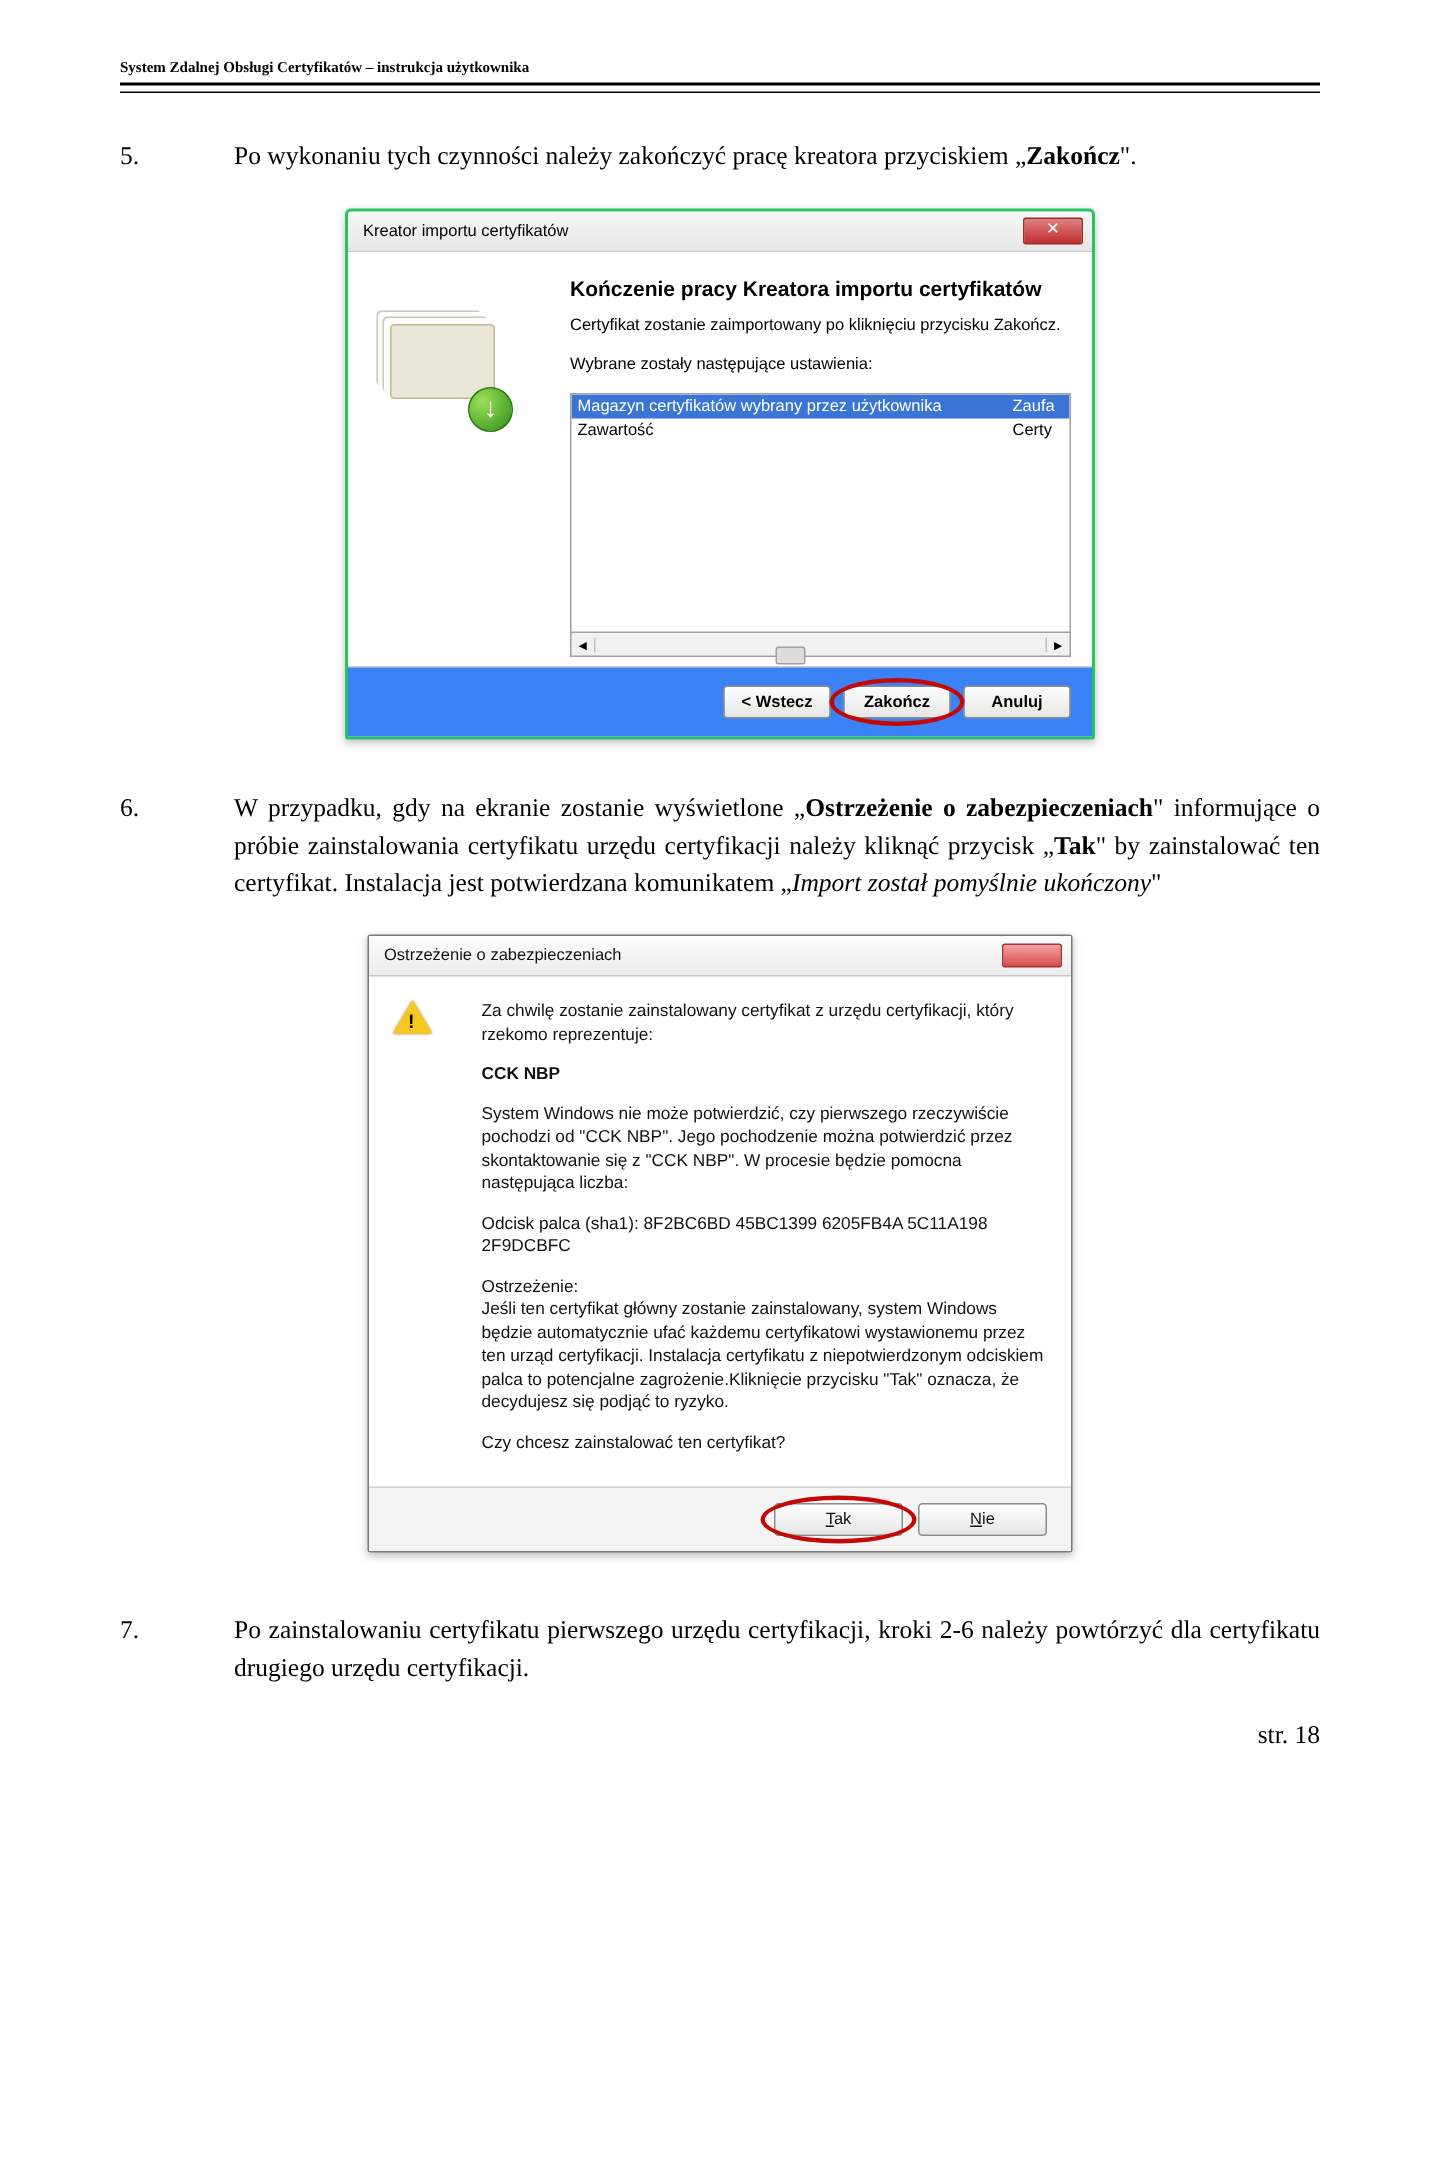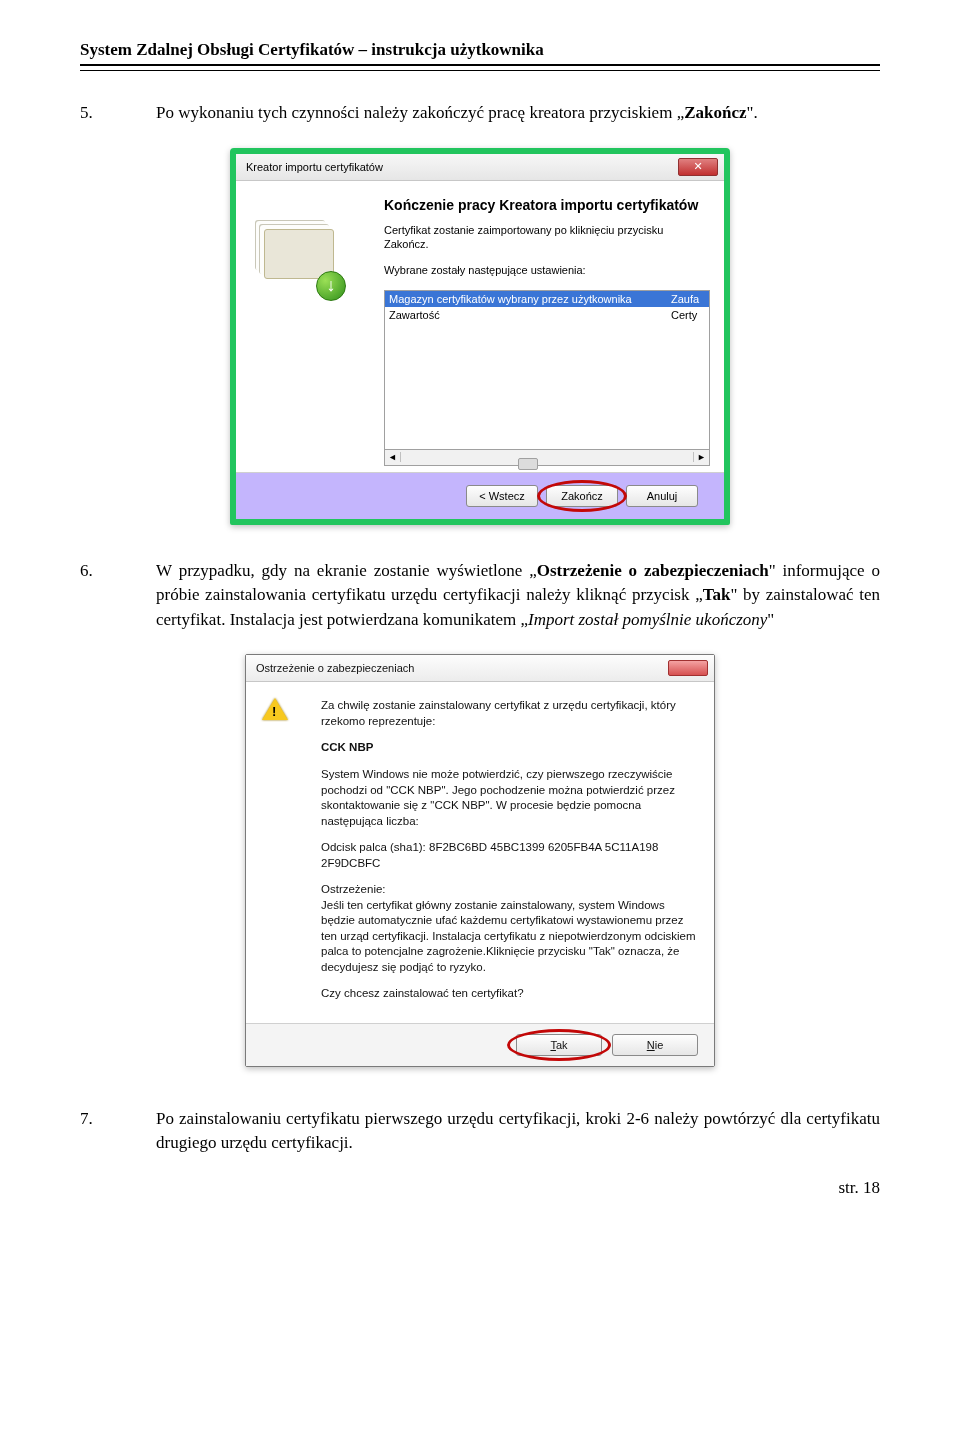--- a/index.html
+++ b/index.html
@@ -9,21 +9,21 @@
     font-family: Georgia, 'Times New Roman', serif;
     background: #fff;
     color: #000;
     width: 960px;
   }
   .page {
     padding: 40px 80px 30px 80px;
   }
   .doc-header {
     font-family: "Palatino Linotype", Georgia, serif;
-    font-size: 17px;
+    font-size: 10px;
     font-weight: bold;
     margin-bottom: 4px;
   }
   .header-rule {
     border: none;
     border-top: 2px solid #000;
     margin: 0 0 4px 0;
   }
   .header-rule2 {
     border: none;
@@ -41,21 +41,21 @@
   .para .num { width: 34px; flex: 0 0 34px; }
   .para .txt { flex: 1; margin-left: 42px; }
   .bold { font-weight: bold; }
   .italic { font-style: italic; }
 
   
   .win-dialog {
     margin: 0 auto 34px auto;
     width: 500px;
     background: #f4f4f4;
-    border: 6px solid #22c55e;
+    border: 2px solid #22c55e;
     border-radius: 4px 4px 2px 2px;
     box-shadow: 0 2px 6px rgba(0,0,0,0.25);
     font-family: "Segoe UI", Tahoma, sans-serif;
     color: #000;
   }
   .titlebar {
     background: linear-gradient(#f7f7f7,#e6e6e6);
     border-bottom: 1px solid #c7c7c7;
     padding: 4px 6px 4px 10px;
     font-size: 11px;
@@ -116,24 +116,24 @@
   .hscroll {
     height: 16px; background:#f1f1f1;
     border:1px solid #a0a0a0; border-top:none;
     display:flex; align-items:center; font-size:9px;
   }
   .hscroll .arrow { width:16px; text-align:center; border-right:1px solid #c0c0c0; }
   .hscroll .arrow:last-child{border-right:none;border-left:1px solid #c0c0c0;}
   .hscroll .track { flex:1; position:relative; }
   .hscroll .thumb { position:absolute; left:40%; top:1px; width:20px; height:12px; background:#dcdcdc; border:1px solid #a0a0a0; border-radius:2px; }
   .dialog-footer {
-    background:#c4b5fd;
+    background:#3b82f6;
     border-top:1px solid #d0d0d0;
-    padding: 12px 26px;
-    display:flex; justify-content:flex-end; gap:8px;
+    padding: 12px 14px;
+    display:flex; justify-content:flex-end; gap:8px;font-weight:bold;
   }
   .win-btn {
     font-family: "Segoe UI", Tahoma, sans-serif;
     font-size: 11px;
     min-width: 72px;
     padding: 4px 8px;
     background: linear-gradient(#fefefe,#e6e6e6);
     border: 1px solid #8a8a8a;
     border-radius: 3px;
     text-align:center;

